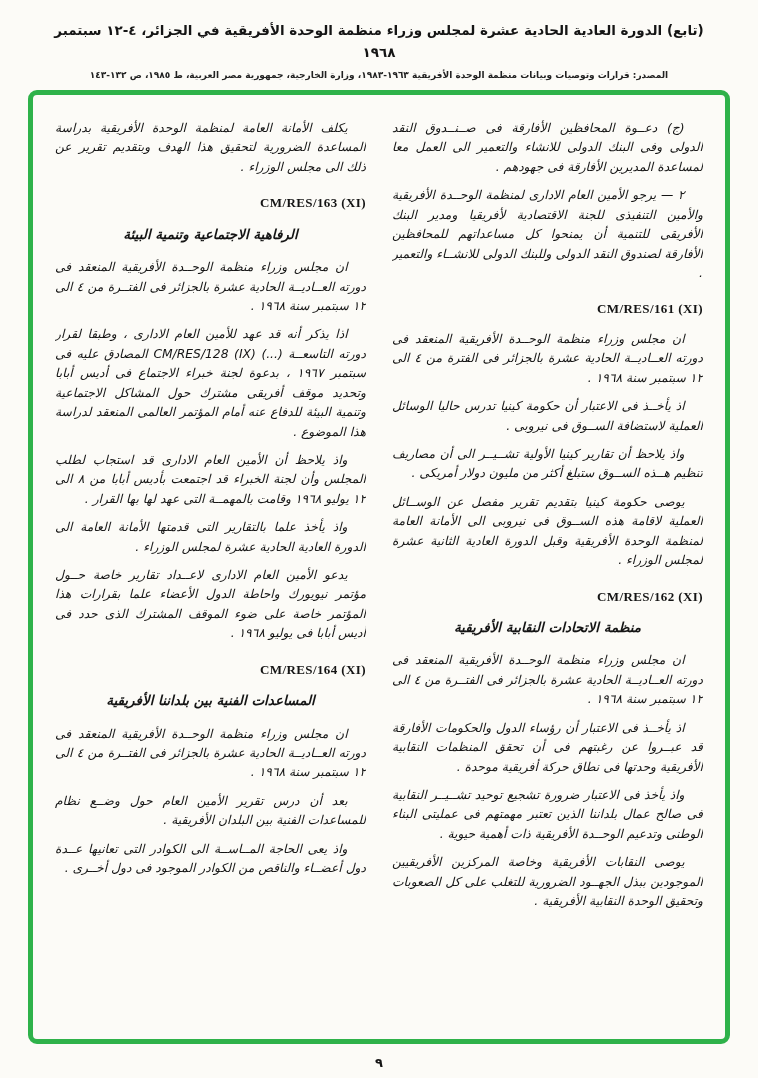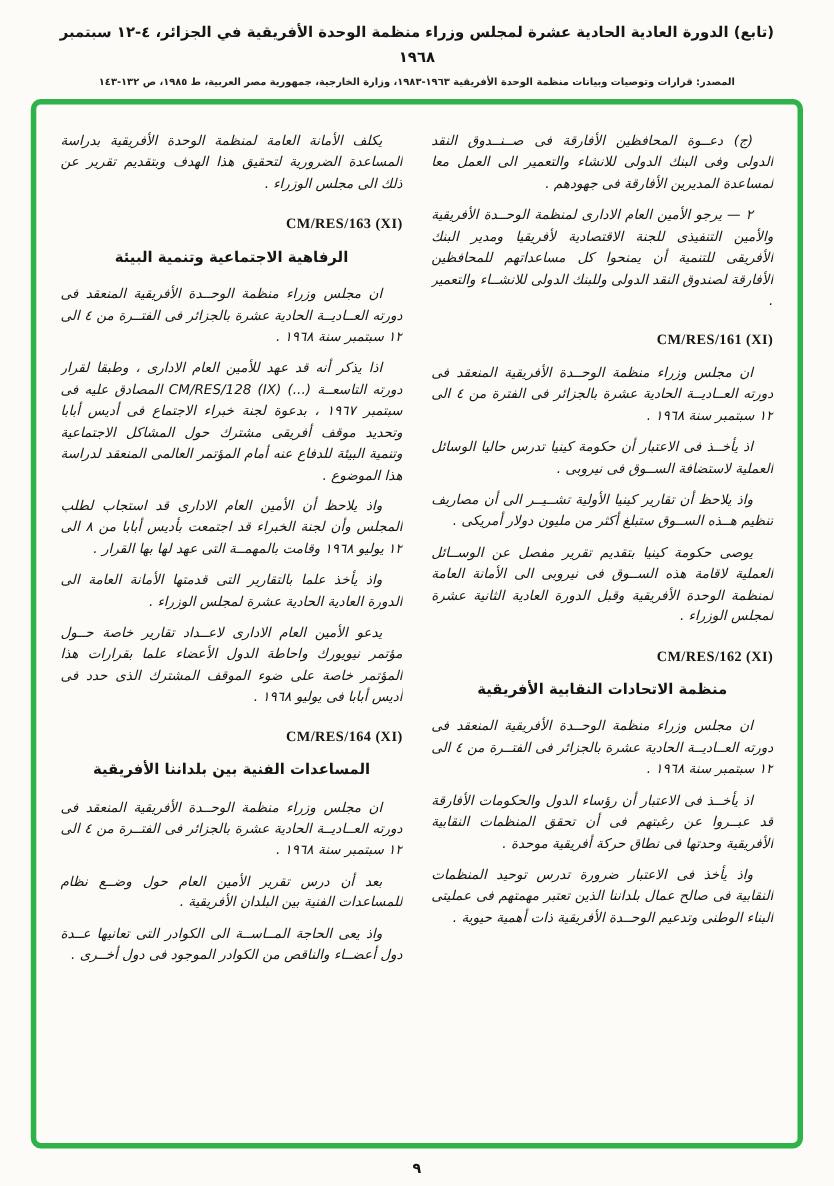--- a/index.html
+++ b/index.html
@@ -80,20 +80,21 @@
     font-weight:bold;
     font-size:13px;
     letter-spacing:0.4px;
     margin:16px 0 10px 0;
   }
   .heading{
     font-size:13.5px;
     font-weight:bold;
     text-align:center;
     margin:2px 0 13px 0;
+    font-style:italic;
   }
   .page-number{
     position:absolute;
     bottom:8px;
     left:0;
     width:100%;
     text-align:center;
     font-size:13px;
     font-weight:bold;
   }
@@ -115,21 +116,22 @@
           <p class="para">٢ — يرجو الأمين العام الادارى لمنظمة الوحــدة الأفريقية والأمين التنفيذى للجنة الاقتصادية لأفريقيا ومدير البنك الأفريقى للتنمية أن يمنحوا كل مساعداتهم للمحافظين الأفارقة لصندوق النقد الدولى وللبنك الدولى للانشــاء والتعمير .</p>
           <div class="rescode">CM/RES/161  (XI)</div>
           <p class="para">ان مجلس وزراء منظمة الوحــدة الأفريقية المنعقد فى دورته العــاديــة الحادية عشرة بالجزائر فى الفترة من ٤ الى ١٢ سبتمبر سنة ١٩٦٨ .</p>
           <p class="para">اذ يأخــذ فى الاعتبار أن حكومة كينيا تدرس حاليا الوسائل العملية لاستضافة الســوق فى نيروبى .</p>
           <p class="para">واذ يلاحظ أن تقارير كينيا الأولية تشــيــر الى أن مصاريف تنظيم هــذه الســوق ستبلغ أكثر من مليون دولار أمريكى .</p>
           <p class="para">يوصى حكومة كينيا بتقديم تقرير مفصل عن الوســائل العملية لاقامة هذه الســوق فى نيروبى الى الأمانة العامة لمنظمة الوحدة الأفريقية وقبل الدورة العادية الثانية عشرة لمجلس الوزراء .</p>
           <div class="rescode">CM/RES/162  (XI)</div>
           <h3 class="heading">منظمة الاتحادات النقابية الأفريقية</h3>
           <p class="para">ان مجلس وزراء منظمة الوحــدة الأفريقية المنعقد فى دورته العــاديــة الحادية عشرة بالجزائر فى الفتــرة من ٤ الى ١٢ سبتمبر سنة ١٩٦٨ .</p>
           <p class="para">اذ يأخــذ فى الاعتبار أن رؤساء الدول والحكومات الأفارقة قد عبــروا عن رغبتهم فى أن تحقق المنظمات النقابية الأفريقية وحدتها فى نطاق حركة أفريقية موحدة .</p>
-          <p class="para">واذ يأخذ فى الاعتبار ضرورة تدرس توحيد المنظمات النقابية فى صالح عمال بلداننا الذين تعتبر مهمتهم فى عمليتى البناء الوطنى وتدعيم الوحــدة الأفريقية ذات أهمية حيوية .</p>
+          <p class="para">واذ يأخذ فى الاعتبار ضرورة تشجيع توحيد تشــيــر النقابية فى صالح عمال بلداننا الذين تعتبر مهمتهم فى عمليتى البناء الوطنى وتدعيم الوحــدة الأفريقية ذات أهمية حيوية .</p>
+          <p class="para">يوصى النقابات الأفريقية وخاصة المركزين الأفريقيين الموجودين ببذل الجهــود الضرورية للتغلب على كل الصعوبات وتحقيق الوحدة النقابية الأفريقية .</p>
         </div>
       <div class="col">
           <p class="para">يكلف الأمانة العامة لمنظمة الوحدة الأفريقية بدراسة المساعدة الضرورية لتحقيق هذا الهدف وبتقديم تقرير عن ذلك الى مجلس الوزراء .</p>
           <div class="rescode">CM/RES/163  (XI)</div>
           <h3 class="heading">الرفاهية الاجتماعية وتنمية البيئة</h3>
           <p class="para">ان مجلس وزراء منظمة الوحــدة الأفريقية المنعقد فى دورته العــاديــة الحادية عشرة بالجزائر فى الفتــرة من ٤ الى ١٢ سبتمبر سنة ١٩٦٨ .</p>
           <p class="para">اذا يذكر أنه قد عهد للأمين العام الادارى ، وطبقا لقرار دورته التاسعــة (...) CM/RES/128 (IX) المصادق عليه فى سبتمبر ١٩٦٧ ، بدعوة لجنة خبراء الاجتماع فى أديس أبابا وتحديد موقف أفريقى مشترك حول المشاكل الاجتماعية وتنمية البيئة للدفاع عنه أمام المؤتمر العالمى المنعقد لدراسة هذا الموضوع .</p>
           <p class="para">واذ يلاحظ أن الأمين العام الادارى قد استجاب لطلب المجلس وأن لجنة الخبراء قد اجتمعت بأديس أبابا من ٨ الى ١٢ يوليو ١٩٦٨ وقامت بالمهمــة التى عهد لها بها القرار .</p>
           <p class="para">واذ يأخذ علما بالتقارير التى قدمتها الأمانة العامة الى الدورة العادية الحادية عشرة لمجلس الوزراء .</p>
           <p class="para">يدعو الأمين العام الادارى لاعــداد تقارير خاصة حــول مؤتمر نيويورك واحاطة الدول الأعضاء علما بقرارات هذا المؤتمر خاصة على ضوء الموقف المشترك الذى حدد فى أديس أبابا فى يوليو ١٩٦٨ .</p>

